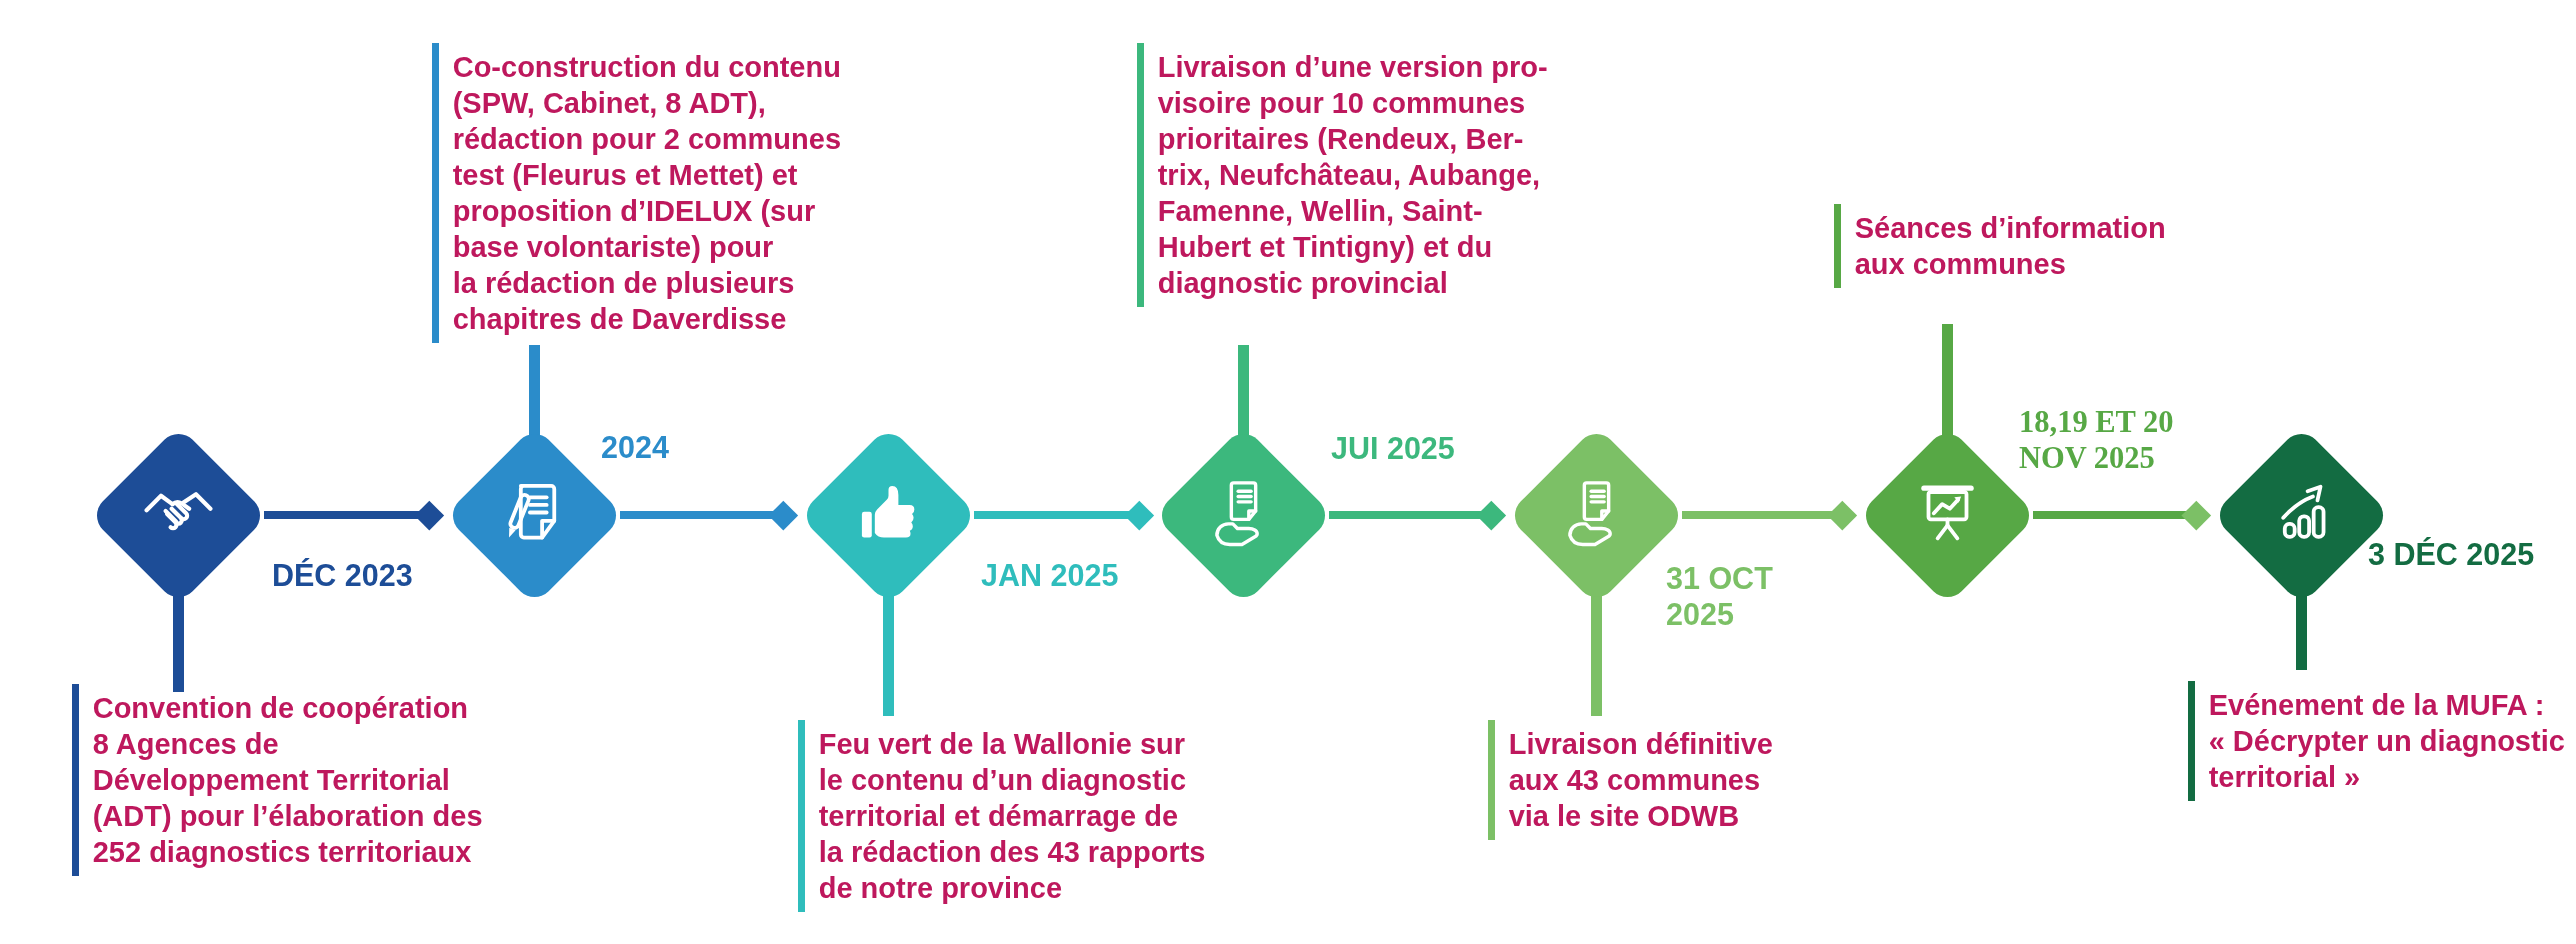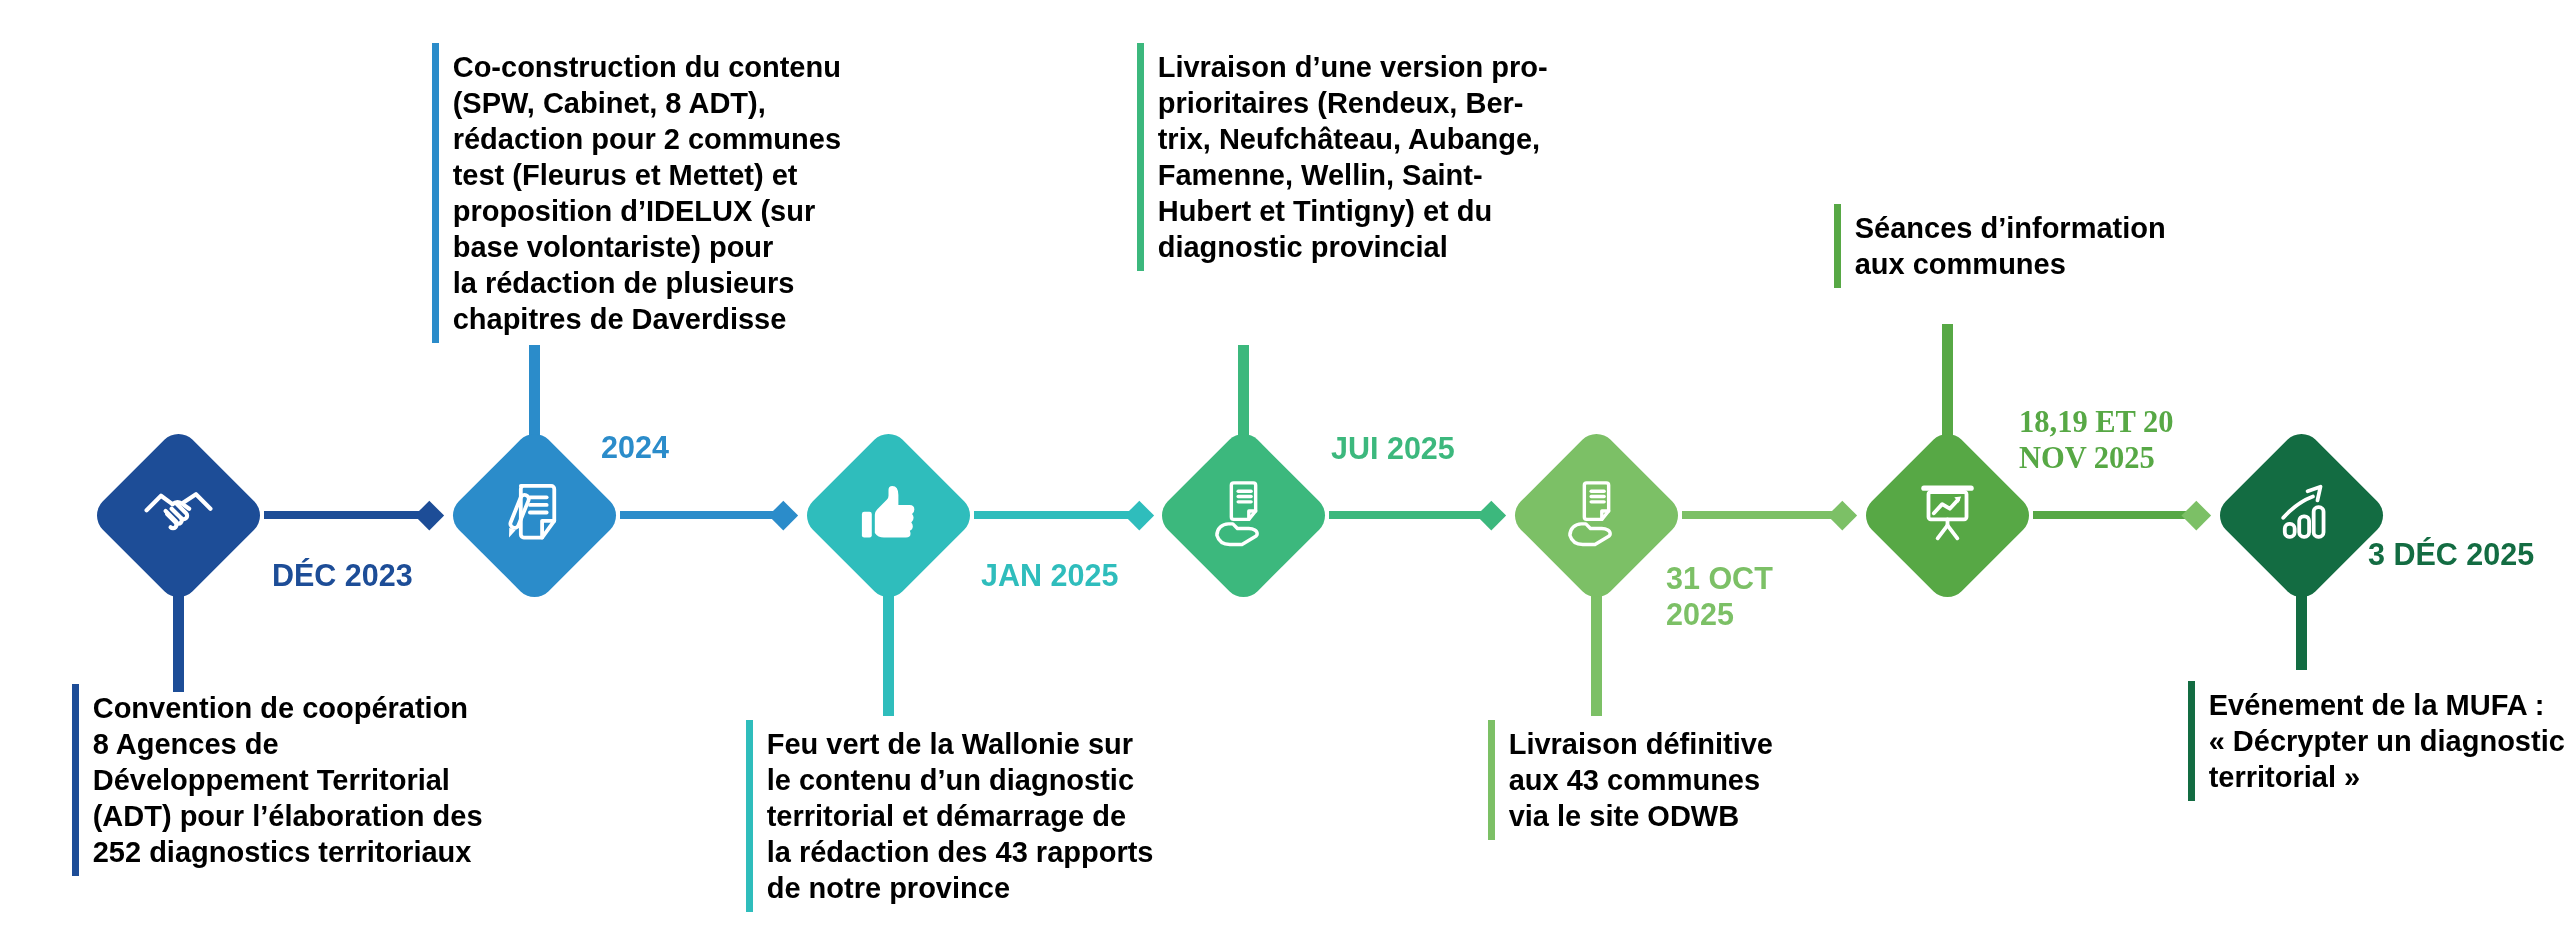--- a/index.html
+++ b/index.html
@@ -21,21 +21,21 @@
   .connector-arrow{
     position:absolute;width:20.6px;height:20.6px;top:505px;
     transform:rotate(45deg);background:var(--c);z-index:1;
   }
   .date{
     position:absolute;font-size:30.5px;line-height:36px;color:var(--c);
     white-space:nowrap;z-index:3;
   }
   .textblock{
     position:absolute;border-left:7.6px solid var(--c);
-    padding:6.1px 0 6.1px 13.7px;color:#000000;font-size:29px;line-height:36px;
+    padding:6.1px 0 6.1px 13.7px;color:#be185d;font-size:29px;line-height:36px;
     white-space:nowrap;z-index:3;
   }
 </style>
 </head>
 <body>
 
 <div class="canvas">
 
   <div>
     <div class="connector-line" style="left: 264px; width: 160px; --c: #1d4d97;"></div>
@@ -117,21 +117,21 @@
       <svg viewBox="0 0 100 100">
         <g fill="#ffffff">
           <rect x="15" y="46" width="13" height="34" rx="3"></rect>
           <path d="M32 76 V50 q0 -4 3 -7 l13 -13 q2 -2 2 -5 v-8 q0 -5 5 -5 q8 0 8 12 v13 h15 q6 0 6 6 q0 4 -3 6 q2 2 2 5 q0 4 -3 6 q2 2 2 5 q0 4 -4 6 q1 2 1 4 q0 5 -6 5 H44 q-8 0 -12 -6 z"></path>
         </g>
       </svg>
     </div>
     <div class="date" style="left:981px;top:557px;">
       <div>JAN 2025</div>
     </div>
-    <div class="textblock" style="left:746px;top:720px;">
+    <div class="textblock" style="left:798px;top:720px;">
       <div>Feu vert de la Wallonie sur</div>
       <div>le contenu d’un diagnostic</div>
       <div>territorial et démarrage de</div>
       <div>la rédaction des 43 rapports</div>
       <div>de notre province</div>
     </div>
   </div>
 
   <div class="milestone" style="--c: #3cb87d;">
     <div class="stub" style="left:1238px;top:345px;height:98px;"></div>
@@ -145,20 +145,21 @@
           <line x1="43" y1="33" x2="60" y2="33"></line>
           <path d="M15 77 c0 -9 7 -15 15 -15 h6 l6 6 h15 c6 0 11 3 11 7 c0 2 -1 3 -3 4 l-17 10 h-16 c-9 0 -15 -5 -17 -12 z"></path>
         </g>
       </svg>
     </div>
     <div class="date" style="left:1331px;top:430px;">
       <div>JUI 2025</div>
     </div>
     <div class="textblock" style="left:1137px;top:43px;">
       <div>Livraison d’une version pro-</div>
+      <div>visoire pour 10 communes</div>
       <div>prioritaires (Rendeux, Ber-</div>
       <div>trix, Neufchâteau, Aubange,</div>
       <div>Famenne, Wellin, Saint-</div>
       <div>Hubert et Tintigny) et du</div>
       <div>diagnostic provincial</div>
     </div>
   </div>
 
   <div class="milestone" style="--c: #7cc066;">
     <div class="stub" style="left:1591px;top:588px;height:128px;"></div>

